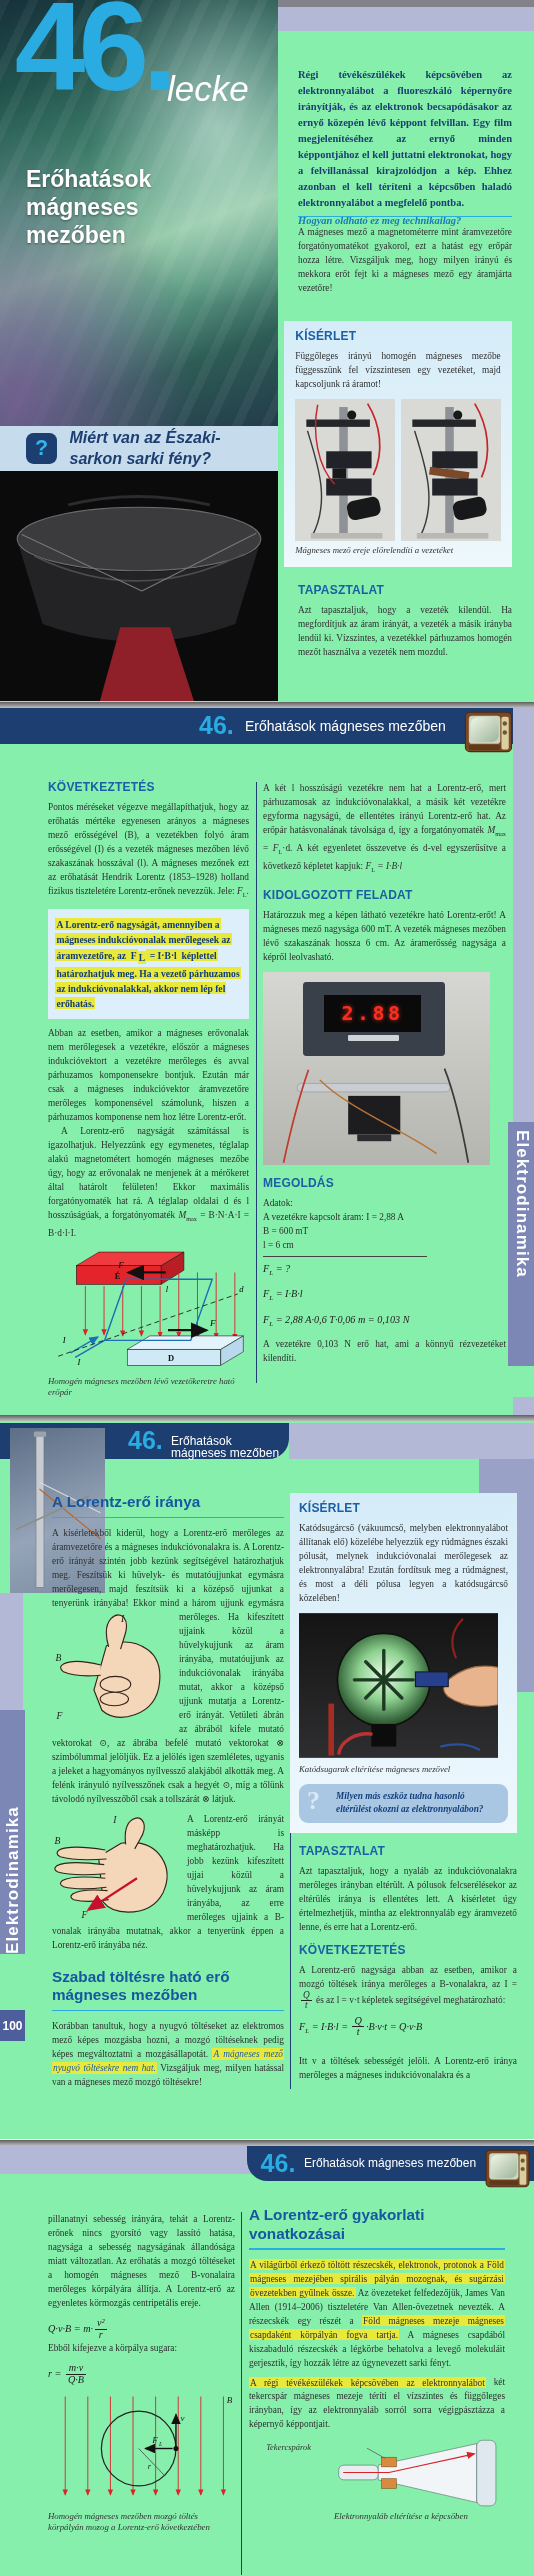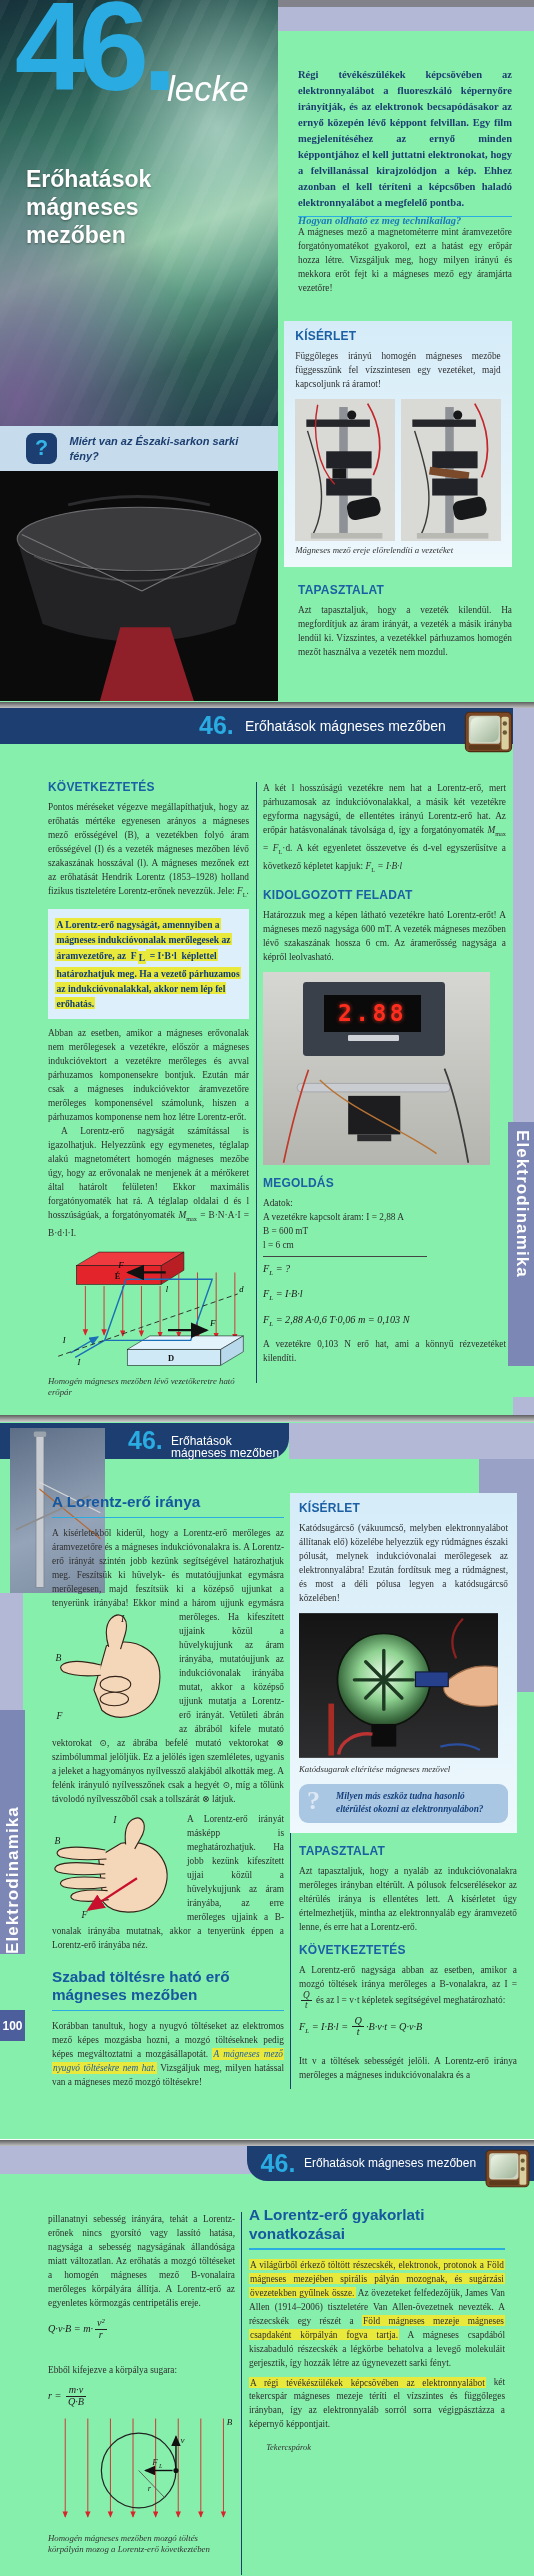--- a/index.html
+++ b/index.html
@@ -107,21 +107,21 @@
 
     <div class="abs" style="left:298px;top:584px;width:214px;">
       <div class="h3">TAPASZTALAT</div>
       <p class="body">Azt tapasztaljuk, hogy a vezeték kilendül. Ha megfordítjuk az áram irányát, a vezeték a másik irányba lendül ki. Vízszintes, a vezetékkel párhuzamos homogén mezőt használva a vezeték nem mozdul.</p>
     </div>
 
     <div class="abs" style="left:0;top:426px;width:278px;height:45px;background:#c6dcec;display:flex;align-items:center;">
       <div style="width:31px;height:31px;margin-left:26px;background:#1c3e70;border-radius:7.4px;display:flex;align-items:center;justify-content:center;flex:0 0 auto;">
         <span class="serif" style="font-weight:bold;font-size:21.5px;color:#35b4e8;">?</span>
       </div>
-      <div class="serif" style="margin-left:12.5px;width:170px;font-style:italic;font-weight:bold;font-size:11px;line-height:1.3;color:#1c3e70;">Miért van az Északi-sarkon sarki fény?</div>
+      <div class="serif" style="margin-left:12.5px;width:170px;font-style:italic;font-weight:bold;font-size:16px;line-height:1.3;color:#1c3e70;">Miért van az Északi-sarkon sarki fény?</div>
     </div>
 
     <div class="abs" style="left:0;top:471px;width:278px;height:230px;background:#0b0b0c;">
       <svg width="278" height="230" viewBox="0 0 490 406">
         <ellipse cx="245" cy="120" rx="215" ry="56" fill="#3b3b3d" stroke="#6c6c70" stroke-width="2"></ellipse>
         <path d="M30,122 a215,56 0 0 0 430,0 l-45,148 q-170,62 -340,0 z" fill="#232325"></path>
         <path d="M60,150 q185,90 370,-4" stroke="#4c4c4f" stroke-width="3" fill="none"></path>
         <path d="M38,112 L250,212 M452,110 L250,212" stroke="#77777c" stroke-width="2" fill="none"></path>
         <polygon points="212,276 300,276 342,406 176,406" fill="#8f1f28"></polygon>
         <path d="M120,60 q120,-30 250,0" stroke="#2c2c2e" stroke-width="5" fill="none"></path>
@@ -224,21 +224,21 @@
 
     <div class="abs" style="left:263px;top:73px;width:243px;">
       <p class="body">
         <span>A két l hosszúságú vezetékre nem hat a Lorentz-erő, mert párhuzamosak az indukcióvonalakkal, a másik két vezetékre egyforma nagyságú, de ellentétes irányú Lorentz-erő hat. Az erőpár hatásvonalának távolsága d, így a forgatónyomaték </span><span class="i">M</span><sub>max</sub><span> = </span><span class="i">F</span><sub>L</sub><span>·d. A két egyenletet összevetve és d-vel egyszerűsítve a következő képletet kapjuk: </span><span class="i">F</span><sub>L</sub><span class="i"> = I·B·l</span>
       </p>
       <div class="h3" style="margin-top:12.5px;">KIDOLGOZOTT FELADAT</div>
       <p class="body">Határozzuk meg a képen látható vezetékre ható Lorentz-erőt! A mágneses mező nagysága 600 mT. A vezeték mágneses mezőben lévő szakaszának hossza 6 cm. Az áramerősség nagysága a képről leolvasható.</p>
       <div style="width:227px;height:193px;margin-top:8px;background:linear-gradient(180deg,#d6d6d2,#b5b5b0);position:relative;">
         <div style="position:absolute;left:40px;top:10.2px;width:142px;height:74px;background:#394049;border-radius:3.4px;"></div>
         <div style="position:absolute;left:61px;top:23px;width:97px;height:37px;background:#0a0a0a;display:flex;align-items:center;justify-content:center;">
-          <span style="font-family:'DejaVu Sans Mono',monospace;font-weight:bold;font-size:23px;color:#ff2d1e;letter-spacing:3.4px;text-shadow:0 0 4.5px rgba(255,60,40,.8);">2.88</span>
+          <span style="font-family:'DejaVu Sans Mono',monospace;font-weight:bold;font-size:20px;color:#ff2d1e;letter-spacing:3.4px;text-shadow:0 0 4.5px rgba(255,60,40,.8);">2.88</span>
         </div>
         <div style="position:absolute;left:85px;top:63px;width:51px;height:5.7px;background:#cfd3d8;border-radius:1.1px;"></div>
         <svg width="227" height="102" viewBox="0 0 400 180" style="position:absolute;left:0;top:91px;">
           <rect x="60" y="36" width="270" height="15" rx="7" fill="#c9ccd0" stroke="#8d9094"></rect>
           <rect x="150" y="58" width="92" height="68" fill="#1d1d1f"></rect>
           <rect x="166" y="126" width="60" height="12" fill="#2c2c2e"></rect>
           <path d="M100,30 C150,80 250,120 306,160" stroke="#b87333" stroke-width="2.5" fill="none"></path>
           <path d="M80,12 C60,70 48,120 36,176" stroke="#c0392b" stroke-width="3" fill="none"></path>
           <path d="M320,10 C340,60 352,120 362,176" stroke="#3a3a3a" stroke-width="3" fill="none"></path>
         </svg>
@@ -409,21 +409,21 @@
 
     <div class="abs divider" style="left:241px;top:66px;height:363px;"></div>
 
     <div class="abs" style="left:48px;top:66px;width:187px;">
       <p class="body">
         <span>pillanatnyi sebesség irányára, tehát a Lorentz-erőnek nincs gyorsító vagy lassító hatása, nagysága a sebesség nagyságának állandósága miatt változatlan. </span><span class="b">Az erőhatás a mozgó töltéseket a homogén mágneses mező B-vonalaira merőleges körpályára állítja.</span><span> A Lorentz-erő az egyenletes körmozgás centripetális ereje.</span>
       </p>
       <p class="fm">
         <span class="i">Q·v·B = m·</span><span class="frac i"><span class="n">v²</span><span>r</span></span>
       </p>
-      <p class="body" style="margin-top:23px;">Ebből kifejezve a körpálya sugara:</p>
+      <p class="body" style="margin-top:1px;">Ebből kifejezve a körpálya sugara:</p>
       <p class="fm">
         <span class="i">r = </span><span class="frac i"><span class="n">m·v</span><span>Q·B</span></span>
       </p>
       <svg width="187" height="113" viewBox="0 0 330 200" style="margin-top:5.7px;">
         <defs>
           <marker id="arR2" markerWidth="8" markerHeight="8" refX="6" refY="3" orient="auto">
               <path d="M0,0 L7,3 L0,6 z" fill="#d9242b"></path>
             </marker>
           <marker id="arB2" markerWidth="9" markerHeight="9" refX="7" refY="3.5" orient="auto">
               <path d="M0,0 L8,3.5 L0,7 z" fill="#111"></path>
@@ -457,18 +457,35 @@
       <h2 class="h2" style="width:187px;">A Lorentz-erő gyakorlati vonatkozásai</h2>
       <div class="rule" style="width:256px;"></div>
       <p class="body">
         <span class="hl">A világűrből érkező töltött részecskék, elektronok, protonok a Föld mágneses mezejében spirális pályán mozognak, és sugárzási övezetekben gyűlnek össze.</span><span> Az övezeteket felfedezőjük, James Van Allen (1914–2006) tiszteletére </span><span class="b">Van Allen-övezetnek</span><span> nevezték. A részecskék egy részét a </span><span class="hl">Föld mágneses mezeje mágneses csapdaként körpályán fogva tartja.</span><span> A mágneses csapdából kiszabaduló részecskék a légkörbe behatolva a levegő molekuláit gerjesztik, így hozzák létre az úgynevezett </span><span class="b">sarki fényt</span><span>.</span>
       </p>
       <p class="body" style="margin-top:5.7px;">
         <span class="hl">A régi tévékészülékek képcsövében az elektronnyalábot</span><span> két tekercspár mágneses mezeje téríti el vízszintes és függőleges irányban, így az elektronnyaláb sorról sorra végigpásztázza a képernyő képpontjait.</span>
       </p>
       <div style="margin-top:6.8px;display:flex;gap:23px;align-items:flex-start;">
         <div class="serif" style="font:italic 8.5px/10.2px 'Liberation Serif',serif;color:#333;width:62px;padding-top:4.5px;text-align:right;">Tekercspárok</div>
+        <div>
+          <svg width="170" height="69" viewBox="0 0 300 122">
+            <defs>
+                <marker id="arRd" markerWidth="8" markerHeight="8" refX="6" refY="3" orient="auto">
+                  <path d="M0,0 L7,3 L0,6 z" fill="#d8232a"></path>
+                </marker>
+              </defs>
+            <rect x="8" y="48" width="70" height="26" rx="9" fill="#e8edf2" stroke="#566"></rect>
+            <polygon points="78,48 252,10 252,114 78,74" fill="#f2f5f8" stroke="#566"></polygon>
+            <rect x="252" y="4" width="34" height="116" rx="10" fill="#dfe8ee" stroke="#566"></rect>
+            <rect x="84" y="34" width="26" height="17" fill="#d88a3f" stroke="#7a4a14"></rect>
+            <rect x="84" y="72" width="26" height="17" fill="#d88a3f" stroke="#7a4a14"></rect>
+            <line x1="58" y1="18" x2="90" y2="36" stroke="#555" stroke-width="1.3"></line>
+            <polyline points="16,61 97,61 248,28" stroke="#d8232a" stroke-width="2.2" fill="none" marker-end="url(#arRd)"></polyline>
+          </svg>
+          <p class="cap" style="margin-top:2.3px;">Elektronnyaláb eltérítése a képcsőben</p>
+        </div>
       </div>
     </div>
   </section>
 
 </div>
 
 
 </body></html>

